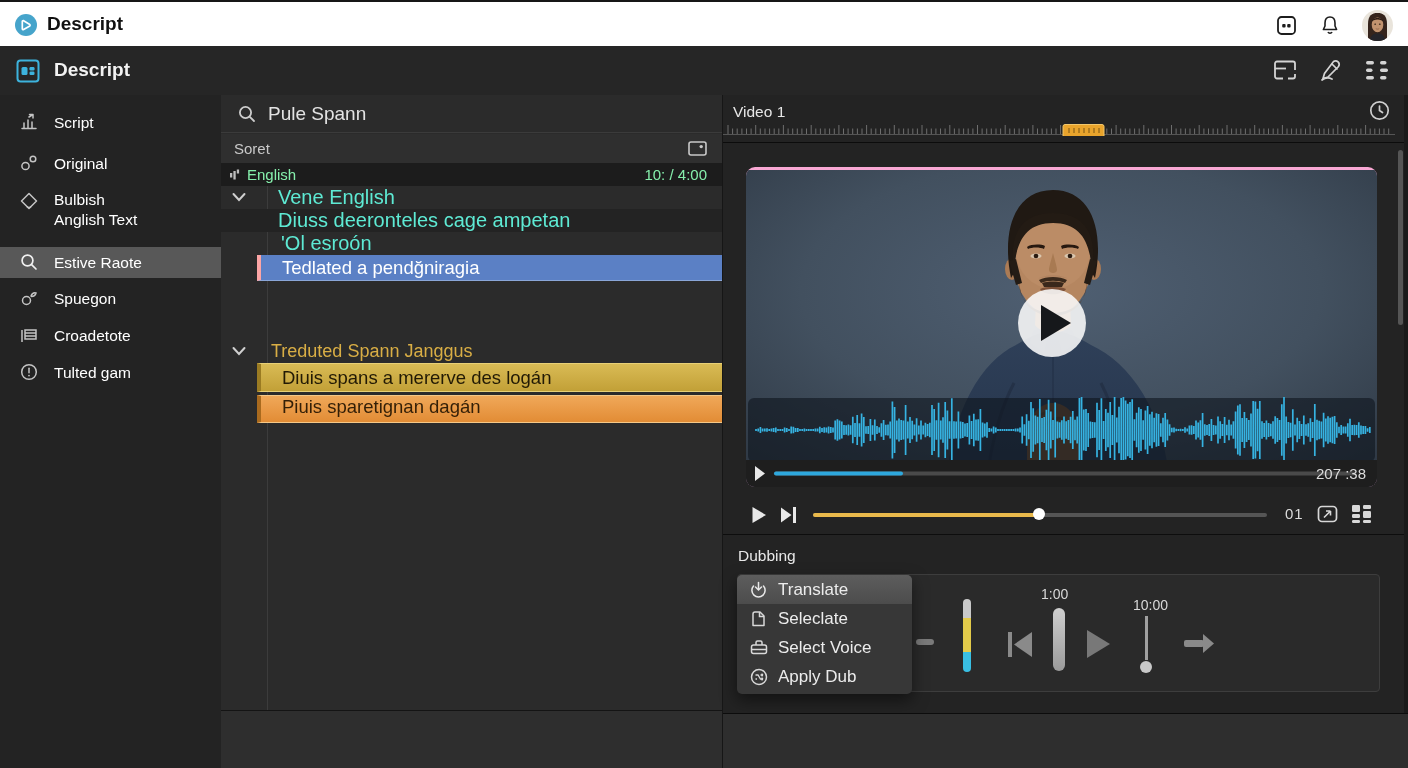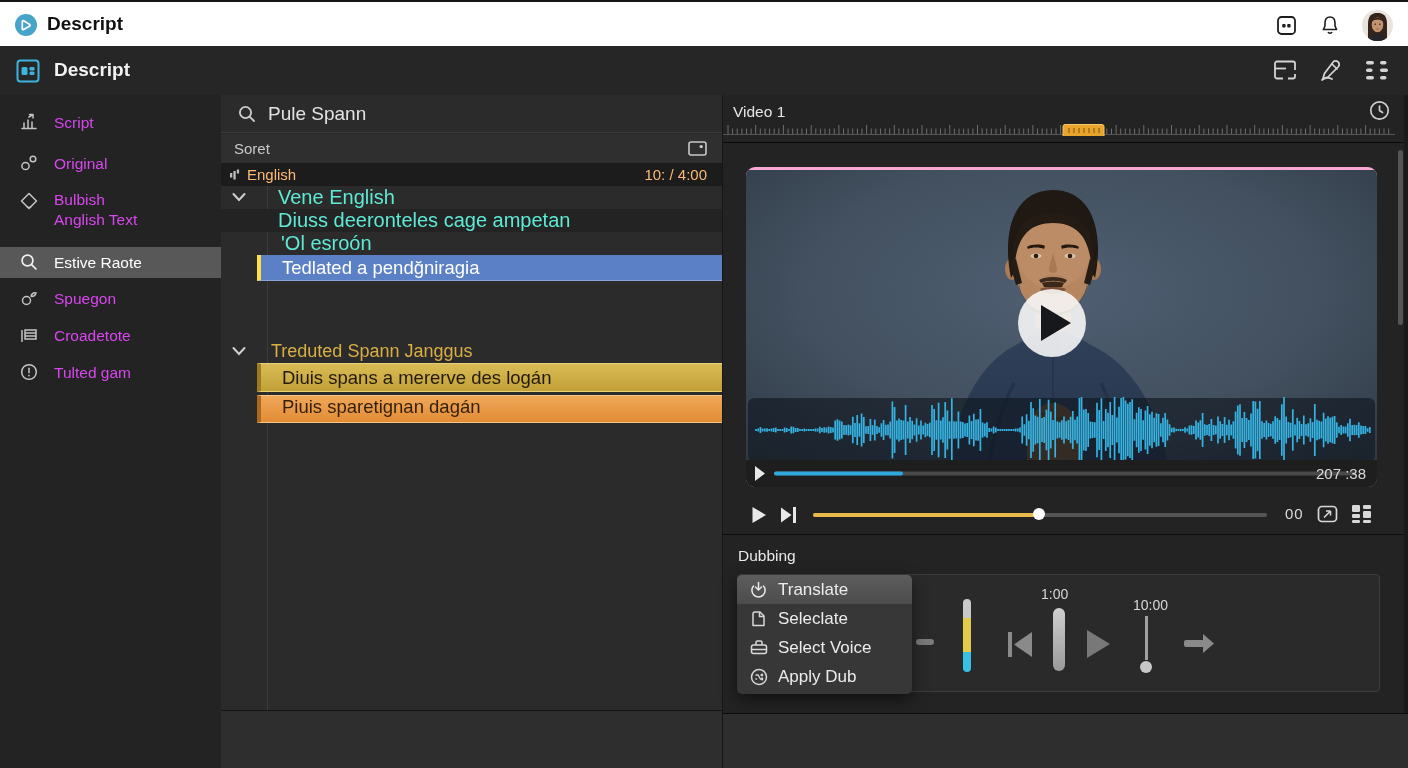--- a/index.html
+++ b/index.html
@@ -3,31 +3,31 @@
 <style>
 *{margin:0;padding:0;box-sizing:border-box;font-family:"Liberation Sans",sans-serif}
 html,body{width:1408px;height:768px;overflow:hidden;background:#232323}
 .abs{position:absolute}
 #topbar{position:absolute;left:0;top:0;width:1408px;height:46px;background:#fff;border-top:2px solid #161616}
 #hdr{position:absolute;left:0;top:46px;width:1408px;height:49px;background:#262626}
 #sidebar{position:absolute;left:0;top:95px;width:221px;height:673px;background:#232323}
 #mid{position:absolute;left:221px;top:95px;width:502px;height:673px;background:#2b2b2b}
 #right{position:absolute;left:723px;top:95px;width:685px;height:673px;background:#232323}
 
-.sitem{position:absolute;left:0;width:221px;height:31px;color:#d946ef;font-size:15.5px;display:flex;align-items:center}
+.sitem{position:absolute;left:0;width:221px;height:31px;color:#ffffff;font-size:15.5px;display:flex;align-items:center}
 .sitem svg{position:absolute;left:20px}
 .sitem span{position:absolute;left:54px;white-space:nowrap}
 .sel{background:#585858;color:#fff}
 
 .mrow{position:absolute;left:0;width:502px;display:flex;align-items:center;color:#d9d9d9}
 #searchrow{top:0;height:38px;border-bottom:1px solid #3b3b3b;font-size:19px;color:#e3e3e3}
 #soretrow{top:39px;height:29px;background:#2f2f2f;font-size:15px;color:#c9c9c9}
-#engrow{top:68px;height:23px;background:#1c1c1c;font-size:15px;color:#fdba74}
+#engrow{top:68px;height:23px;background:#1c1c1c;font-size:15px;color:#86efac}
 .trow{font-size:20px;color:#5eead4}
-#bluerow{position:absolute;left:36px;top:160px;width:466px;height:26px;background:#5b80c5;border-left:4px solid #fde047;border-bottom:1px solid #8aa6d8;color:#fff;display:flex;align-items:center;font-size:18.5px}
+#bluerow{position:absolute;left:36px;top:160px;width:466px;height:26px;background:#5b80c5;border-left:4px solid #fca5a5;border-bottom:1px solid #8aa6d8;color:#fff;display:flex;align-items:center;font-size:18.5px}
 #goldhdr{position:absolute;left:0;top:243px;width:502px;height:26px;display:flex;align-items:center;color:#d9ae45;font-size:18px}
 #yellowrow{position:absolute;left:36px;top:268px;width:466px;height:29px;background:linear-gradient(#d9bb55,#c2a037);border:1px solid #e8d077;border-left:4px solid #9a7b22;color:#221a05;display:flex;align-items:center;font-size:18.5px}
 #orangerow{position:absolute;left:36px;top:300px;width:466px;height:28px;background:linear-gradient(#f0a859,#e28c35);border:1px solid #f5c887;border-left:4px solid #a96a1e;color:#331f07;display:flex;align-items:flex-start;font-size:18.5px}
 #vguide{position:absolute;left:46px;top:91px;width:1px;height:524px;background:#3c3c3c}
 #midbot{position:absolute;left:0;top:615px;width:502px;height:58px;background:#2e2e2e;border-top:1px solid #141414}
 
 #vhdr{position:absolute;left:0;top:0;width:685px;height:47px;background:#232323}
 #ruler{position:absolute;left:0;top:21px;width:672px;height:20px}
 #vdivider{position:absolute;left:0;top:47px;width:685px;height:1px;background:#0c0c0c}
 #videowrap{position:absolute;left:23px;top:72px;width:631px;height:320px;border-radius:9px;overflow:hidden;background:#f9a8d4}
@@ -339,21 +339,21 @@
     <svg class="abs" style="left:28px;top:11px" width="16" height="18" viewBox="0 0 16 18">
         <path d="M1.5 1 L15 9 L1.5 17 Z" fill="#e8e8e8"></path>
       </svg>
     <svg class="abs" style="left:57px;top:11px" width="17" height="18" viewBox="0 0 17 18">
         <path d="M1 1.5 L11.5 9 L1 16.5 Z" fill="#e8e8e8"></path>
         <rect x="13" y="1" width="3" height="16" fill="#e8e8e8"></rect>
       </svg>
     <div class="abs" style="left:90px;top:17.5px;width:454px;height:4px;border-radius:2px;background:#555"></div>
     <div class="abs" style="left:90px;top:17.5px;width:226px;height:4px;border-radius:2px;background:#e9b94b"></div>
     <div class="abs" style="left:310px;top:13px;width:12px;height:12px;border-radius:6px;background:#fff"></div>
-    <div class="abs" style="left:562px;top:10px;font-size:15px;color:#dcdcdc;letter-spacing:1px">00</div>
+    <div class="abs" style="left:562px;top:10px;font-size:15px;color:#dcdcdc;letter-spacing:1px">01</div>
     <svg class="abs" style="left:594px;top:9px" width="21" height="20" viewBox="0 0 21 20">
         <rect x="1.5" y="2.5" width="18" height="15" rx="3.5" fill="none" stroke="#d8d8d8" stroke-width="1.7"></rect>
         <path d="M7 13.5 L13.5 7 M13.5 7 H9 M13.5 7 V11.5" stroke="#d8d8d8" stroke-width="1.6" fill="none"></path>
       </svg>
     <svg class="abs" style="left:629px;top:10px" width="19" height="18" viewBox="0 0 19 18">
         <g fill="#d8d8d8">
           <rect x="0" y="0" width="8" height="7" rx="1.2"></rect>
           <rect x="11" y="0" width="8" height="4" rx="1.2"></rect>
           <rect x="11" y="6" width="8" height="7" rx="1.2"></rect>
           <rect x="0" y="9" width="8" height="4" rx="1.2"></rect>

